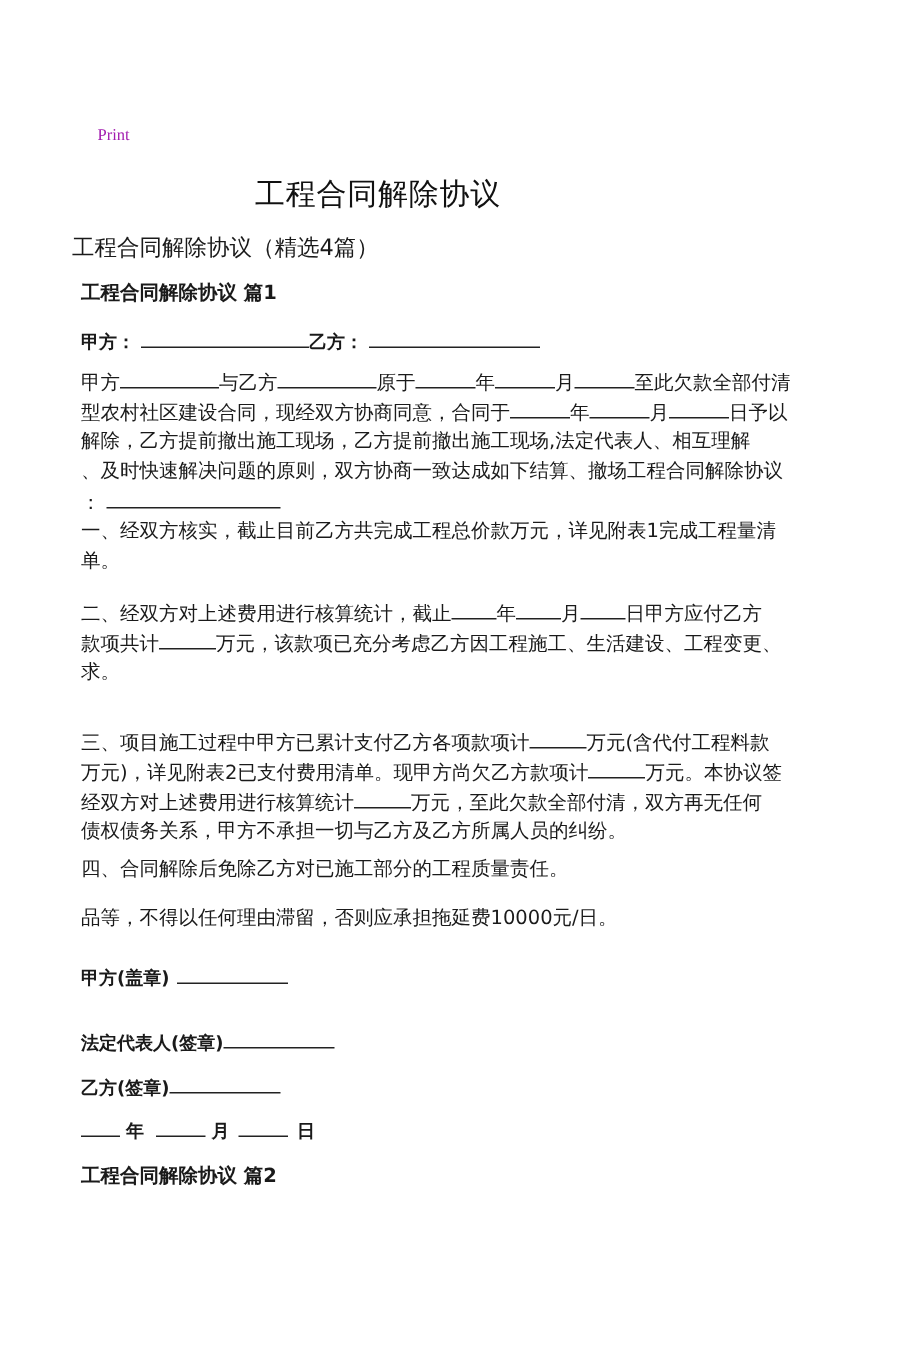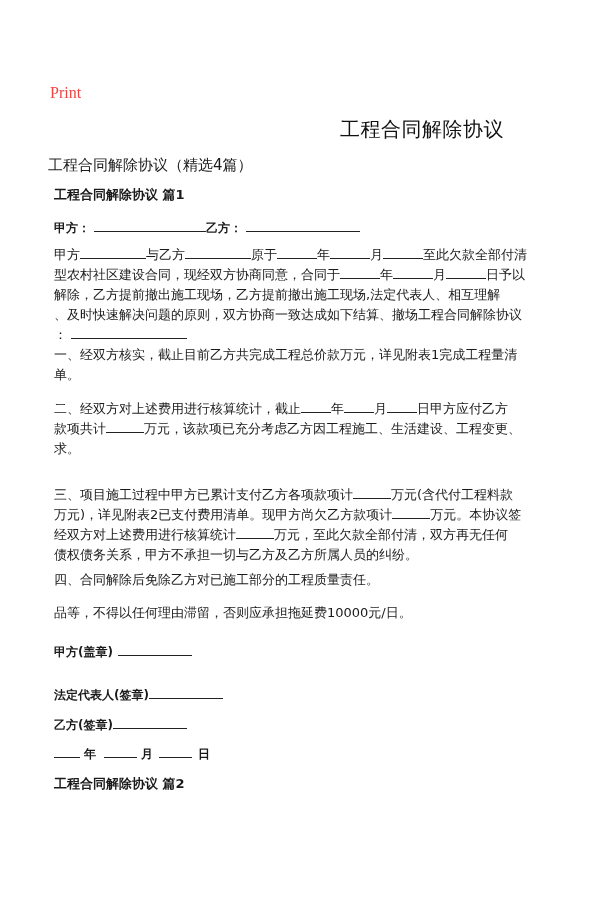--- a/index.html
+++ b/index.html
@@ -2,25 +2,25 @@
 <html><head>
 <meta charset="utf-8">
 <style>
   html, body { margin: 0; padding: 0; background: #ffffff; }
   body {
     width: 600px; height: 899px; overflow: hidden; position: relative;
     font-family: "DejaVu Sans", sans-serif; color: #1a1a1a;
   }
   .page { position: absolute; left: 0; top: 0; width: 600px; height: 899px; }
   .print {
-    position: absolute; left: 50px; top: 84px;
-    font-family: "Liberation Serif", serif; font-size: 16px; color: #ef4444;
+    position: absolute; left: 65px; top: 84px;
+    font-family: "Liberation Serif", serif; font-size: 11px; color: #a21caf;
   }
   .title {
-    position: absolute; left: 0; width: 504px; top: 116px; text-align: right;
+    position: absolute; left: 0; width: 504px; top: 116px; text-align: center;
     font-size: 20px; color: #111; letter-spacing: 0.5px;
   }
   .subtitle { position: absolute; left: 48px; top: 156px; font-size: 15px; }
   .heading { position: absolute; left: 54px; font-size: 13px; font-weight: bold; }
   .line { position: absolute; left: 54px; font-size: 12px; white-space: nowrap; font-weight: bold; }
   .para { position: absolute; left: 54px; width: 500px; font-size: 13px; line-height: 20px; }
   .para .row { display: block; white-space: nowrap; height: 20px; }
   .ul { display: inline-block; border-bottom: 1px solid #222; height: 13px; vertical-align: baseline; }
 </style>
 </head>

